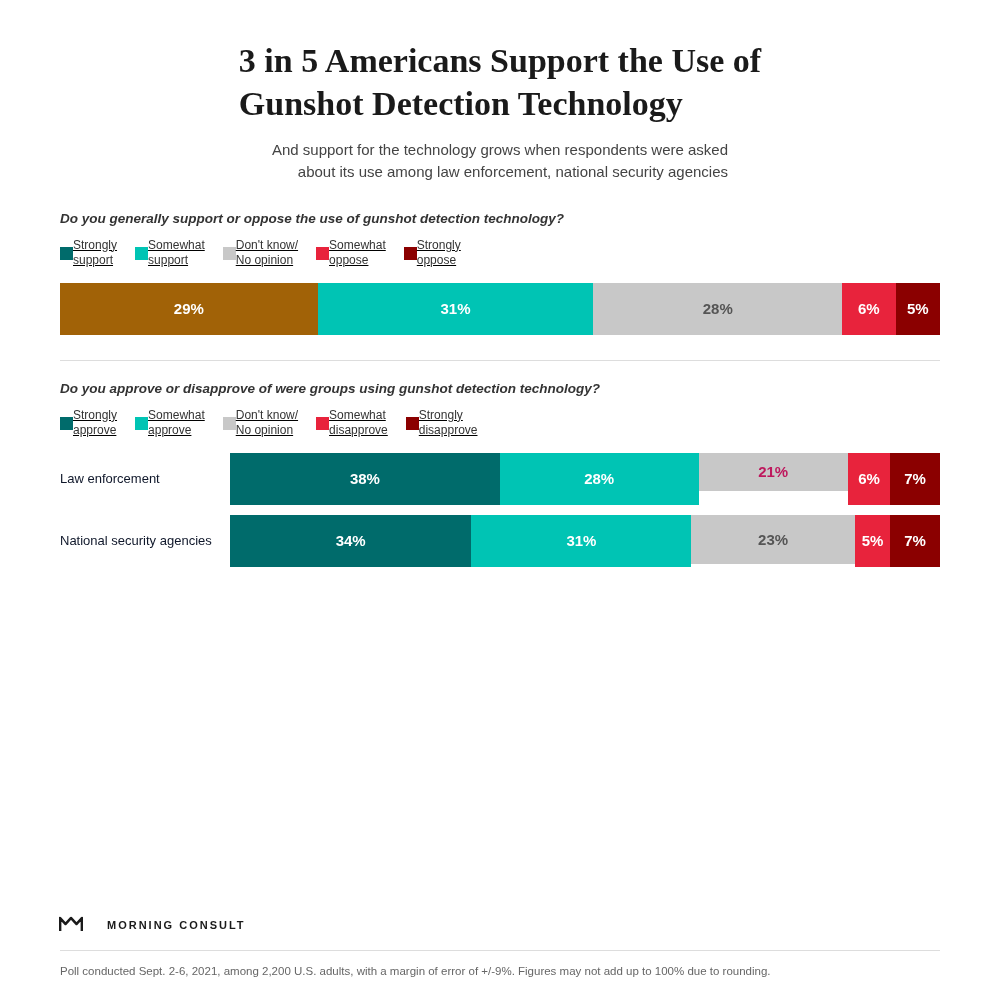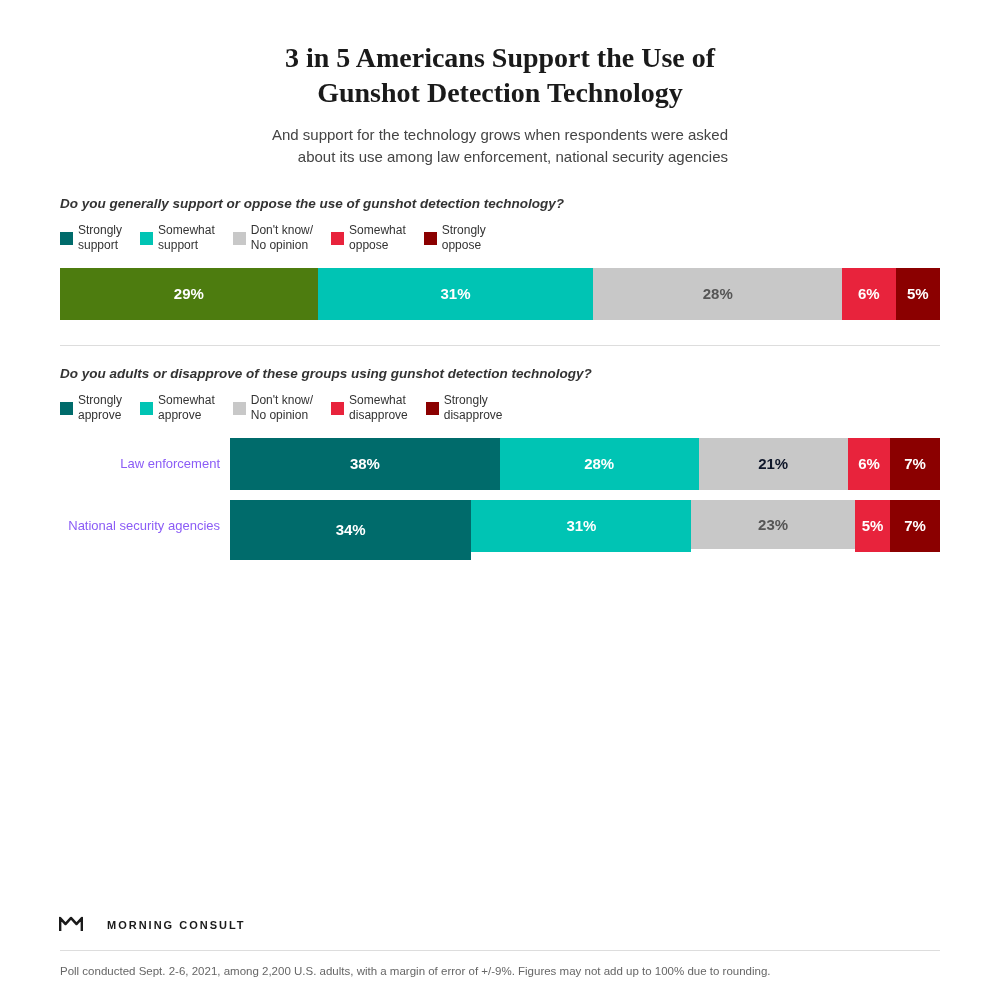--- a/index.html
+++ b/index.html
@@ -8,23 +8,23 @@
       font-family: 'Georgia', serif;
       width: 1000px;
       height: 1000px;
       overflow: hidden;
       display: flex;
       flex-direction: column;
       align-items: center;
       padding: 40px 60px 20px 60px;
     }
     .main-title {
-      font-size: 28px;
+      font-size: 34px;
       font-weight: 700;
-      text-align: center;
+      text-align: left;
       color: #1a1a1a;
       line-height: 1.25;
       margin-bottom: 14px;
       font-family: 'Georgia', serif;
     }
     .subtitle {
       font-size: 15px;
       font-weight: 400;
       text-align: right;
       color: #444;
@@ -53,21 +53,21 @@
     }
     .legend-item {
       display: flex;
       flex-direction: column;
       align-items: flex-start;
       gap: 3px;
     }
     .legend-row {
       display: flex;
       align-items: center;
-      gap: 5px;
+      text-decoration: underline;
     }
     .legend-box {
       width: 13px;
       height: 13px;
       flex-shrink: 0;
     }
     .legend-label {
       font-size: 12px;
       color: #333;
       font-family: Arial, sans-serif;
@@ -79,25 +79,24 @@
       flex-direction: column;
       gap: 10px;
     }
     .bar-row {
       display: flex;
       align-items: center;
       gap: 10px;
     }
     .bar-row-label {
       font-size: 13px;
-      color: #8b5cf6;
+      color: #0f172a;
       font-family: Arial, sans-serif;
       width: 160px;
       flex-shrink: 0;
-      text-align: right;
     }
     .bar-container {
       flex: 1;
       height: 52px;
       display: flex;
       flex-direction: row;
     }
     .bar-segment {
       display: flex;
       align-items: center;
@@ -199,34 +198,34 @@
         <div class="legend-row">
           <div class="legend-box" style="background: rgb(139, 0, 0);"></div>
           <span class="legend-label" style="white-space: pre-line;">Strongly
 oppose</span>
         </div>
       </div>
     </div>
   <div class="bar-chart">
     <div class="bar-row">
       <div class="bar-container" id="bar1">
-          <div class="bar-segment" style="background: #4d7c0f; width: 29.2929%; color: rgb(255, 255, 255); height: 52px;">29%</div>
+          <div class="bar-segment" style="background: #a16207; width: 29.2929%; color: rgb(255, 255, 255); height: 52px;">29%</div>
           <div class="bar-segment" style="background: rgb(0, 196, 180); width: 31.3131%; color: rgb(255, 255, 255); height: 52px;">31%</div>
           <div class="bar-segment gray-text" style="background: rgb(200, 200, 200); width: 28.2828%; color: rgb(85, 85, 85); height: 52px;">28%</div>
           <div class="bar-segment" style="background: rgb(232, 35, 60); width: 6.06061%; color: rgb(255, 255, 255); height: 52px;">6%</div>
           <div class="bar-segment" style="background: rgb(139, 0, 0); width: 5.05051%; color: rgb(255, 255, 255); height: 52px;">5%</div>
         </div>
     </div>
   </div>
 </div>
 
 <div class="divider"></div>
 
 <div class="section">
-  <div class="question">Do you adults or disapprove of these groups using gunshot detection technology?</div>
+  <div class="question">Do you approve or disapprove of were groups using gunshot detection technology?</div>
   <div class="legend" id="legend2">
       <div class="legend-item">
         <div class="legend-row">
           <div class="legend-box" style="background: rgb(0, 107, 107);"></div>
           <span class="legend-label" style="white-space: pre-line;">Strongly
 approve</span>
         </div>
       </div>
       <div class="legend-item">
         <div class="legend-row">
@@ -256,29 +255,29 @@
 disapprove</span>
         </div>
       </div>
     </div>
   <div class="bar-chart" id="barchart2">
       <div class="bar-row">
         <div class="bar-row-label">Law enforcement</div>
         <div class="bar-container">
           <div class="bar-segment" style="background: rgb(0, 107, 107); width: 38%; color: rgb(255, 255, 255); height: 52px;">38%</div>
           <div class="bar-segment" style="background: rgb(0, 196, 180); width: 28%; color: rgb(255, 255, 255); height: 52px;">28%</div>
-          <div class="bar-segment gray-text" style="background: rgb(200, 200, 200); width: 21%; color: #0f172a; height: 52px;">21%</div>
+          <div class="bar-segment gray-text" style="background: rgb(200, 200, 200); width: 21%; color: #be185d; height: 38px;">21%</div>
           <div class="bar-segment" style="background: rgb(232, 35, 60); width: 6%; color: rgb(255, 255, 255); height: 52px;">6%</div>
           <div class="bar-segment" style="background: rgb(139, 0, 0); width: 7%; color: rgb(255, 255, 255); height: 52px;">7%</div>
         </div>
       </div>
       <div class="bar-row">
         <div class="bar-row-label">National security agencies</div>
         <div class="bar-container">
-          <div class="bar-segment" style="background: rgb(0, 107, 107); width: 34%; color: rgb(255, 255, 255); height: 60px;">34%</div>
+          <div class="bar-segment" style="background: rgb(0, 107, 107); width: 34%; color: rgb(255, 255, 255); height: 52px;">34%</div>
           <div class="bar-segment" style="background: rgb(0, 196, 180); width: 31%; color: rgb(255, 255, 255); height: 52px;">31%</div>
           <div class="bar-segment gray-text" style="background: rgb(200, 200, 200); width: 23%; color: rgb(85, 85, 85); height: 49px;">23%</div>
           <div class="bar-segment" style="background: rgb(232, 35, 60); width: 5%; color: rgb(255, 255, 255); height: 52px;">5%</div>
           <div class="bar-segment" style="background: rgb(139, 0, 0); width: 7%; color: rgb(255, 255, 255); height: 52px;">7%</div>
         </div>
       </div>
     </div>
 </div>
 
 <div style="flex:1;"></div>

